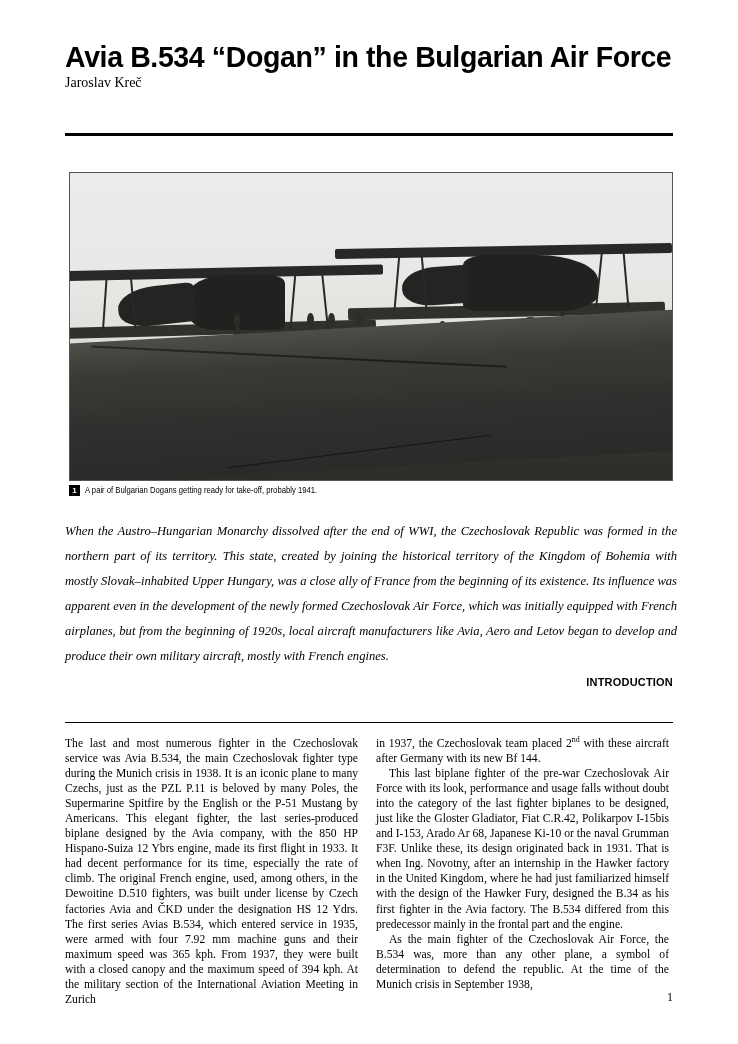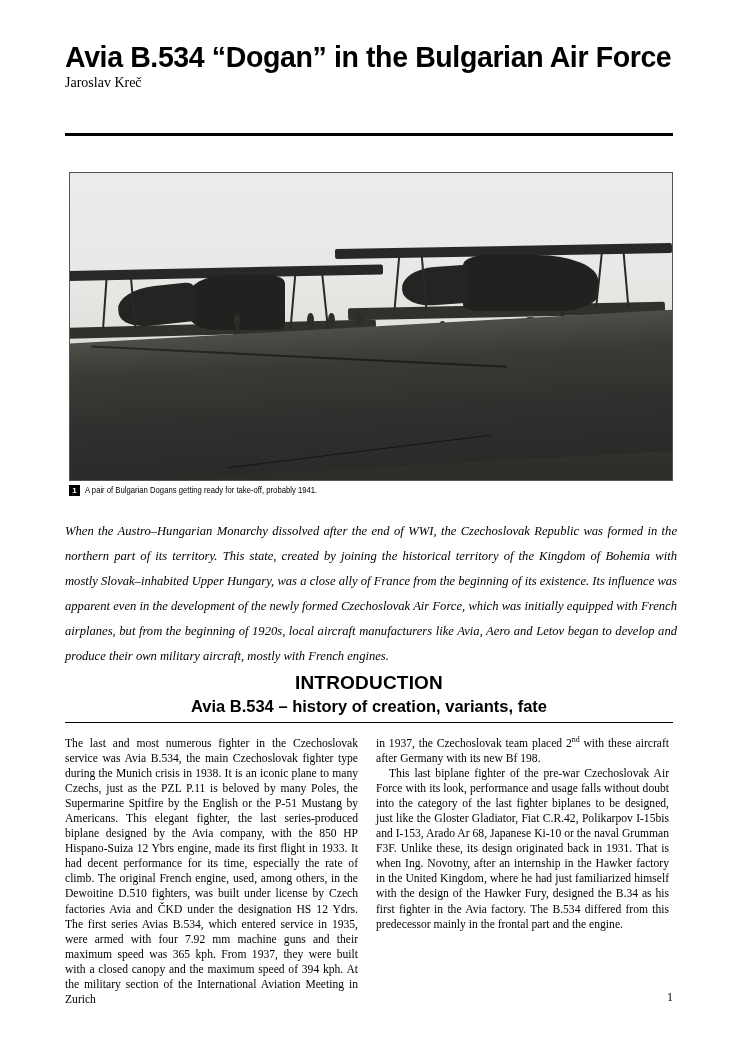--- a/index.html
+++ b/index.html
@@ -239,23 +239,24 @@
   .headings {
     position: absolute;
     left: 65px;
     top: 672px;
     width: 608px;
     text-align: center;
     font-family: "Liberation Sans", sans-serif;
     font-weight: bold;
   }
   .heading-main {
-    font-size: 19px;
+    font-size: 11px;
     line-height: 21px;
     letter-spacing: 0.2px;
+    text-align: right;
   }
   .heading-sub {
     font-size: 16.5px;
     line-height: 22px;
     margin-top: 2px;
   }
 
   
   .columns {
     position: absolute;
@@ -347,30 +348,30 @@
 
   <div class="caption-row">
     <span class="caption-num">1</span>
     <span class="caption-text">A pair of Bulgarian Dogans getting ready for take-off, probably 1941.</span>
   </div>
 
   <div class="lead">When the Austro–Hungarian Monarchy dissolved after the end of WWI, the Czechoslovak Republic was formed in the northern part of its territory. This state, created by joining the historical territory of the Kingdom of Bohemia with mostly Slovak–inhabited Upper Hungary, was a close ally of France from the beginning of its existence. Its influence was apparent even in the development of the newly formed Czechoslovak Air Force, which was initially equipped with French airplanes, but from the beginning of 1920s, local aircraft manufacturers like Avia, Aero and Letov began to develop and produce their own military aircraft, mostly with French engines.</div>
 
   <div class="headings">
     <div class="heading-main">INTRODUCTION</div>
-    <div class="heading-sub">Avia B.534 – history of creation, variants, fate</div>
   </div>
 
   <div class="rule-thin"></div>
 
   <div class="columns">
     <div class="col">
       <p>The last and most numerous fighter in the Czechoslovak service was Avia B.534, the main Czechoslovak fighter type during the Munich crisis in 1938. It is an iconic plane to many Czechs, just as the PZL P.11 is beloved by many Poles, the Supermarine Spitfire by the English or the P-51 Mustang by Americans. This elegant fighter, the last series-produced biplane designed by the Avia company, with the 850 HP Hispano-Suiza 12 Ybrs engine, made its first flight in 1933. It had decent performance for its time, especially the rate of climb. The original French engine, used, among others, in the Dewoitine D.510 fighters, was built under license by Czech factories Avia and ČKD under the designation HS 12 Ydrs. The first series Avias B.534, which entered service in 1935, were armed with four 7.92 mm machine guns and their maximum speed was 365 kph. From 1937, they were built with a closed canopy and the maximum speed of 394 kph. At the military section of the International Aviation Meeting in Zurich</p>
     </div>
     <div class="col">
-      <p><span>in 1937, the Czechoslovak team placed 2</span><sup>nd</sup><span> with these aircraft after Germany with its new Bf 198.</span></p>
+      <p><span>in 1937, the Czechoslovak team placed 2</span><sup>nd</sup><span> with these aircraft after Germany with its new Bf 144.</span></p>
       <p class="indent">This last biplane fighter of the pre-war Czechoslovak Air Force with its look, performance and usage falls without doubt into the category of the last fighter biplanes to be designed, just like the Gloster Gladiator, Fiat C.R.42, Polikarpov I-15bis and I-153, Arado Ar 68, Japanese Ki-10 or the naval Grumman F3F. Unlike these, its design originated back in 1931. That is when Ing. Novotny, after an internship in the Hawker factory in the United Kingdom, where he had just familiarized himself with the design of the Hawker Fury, designed the B.34 as his first fighter in the Avia factory. The B.534 differed from this predecessor mainly in the frontal part and the engine.</p>
+      <p class="indent">As the main fighter of the Czechoslovak Air Force, the B.534 was, more than any other plane, a symbol of determination to defend the republic. At the time of the Munich crisis in September 1938,</p>
     </div>
   </div>
 
   <div class="page-number">1</div>
 
 </div>
 
 </body></html>

